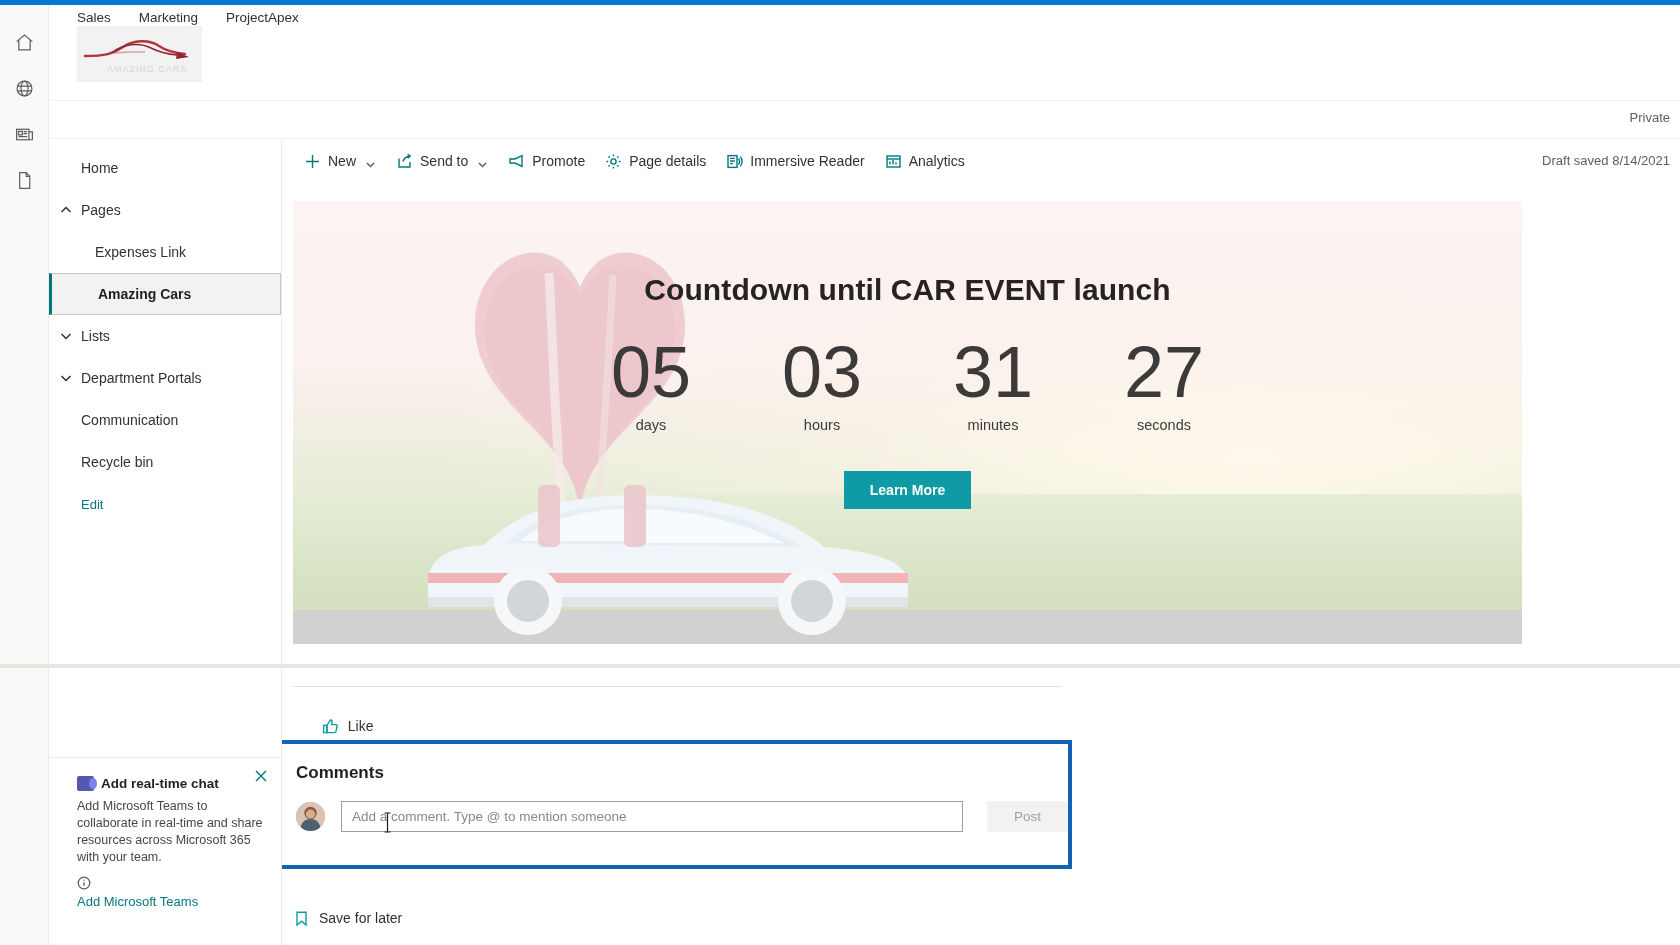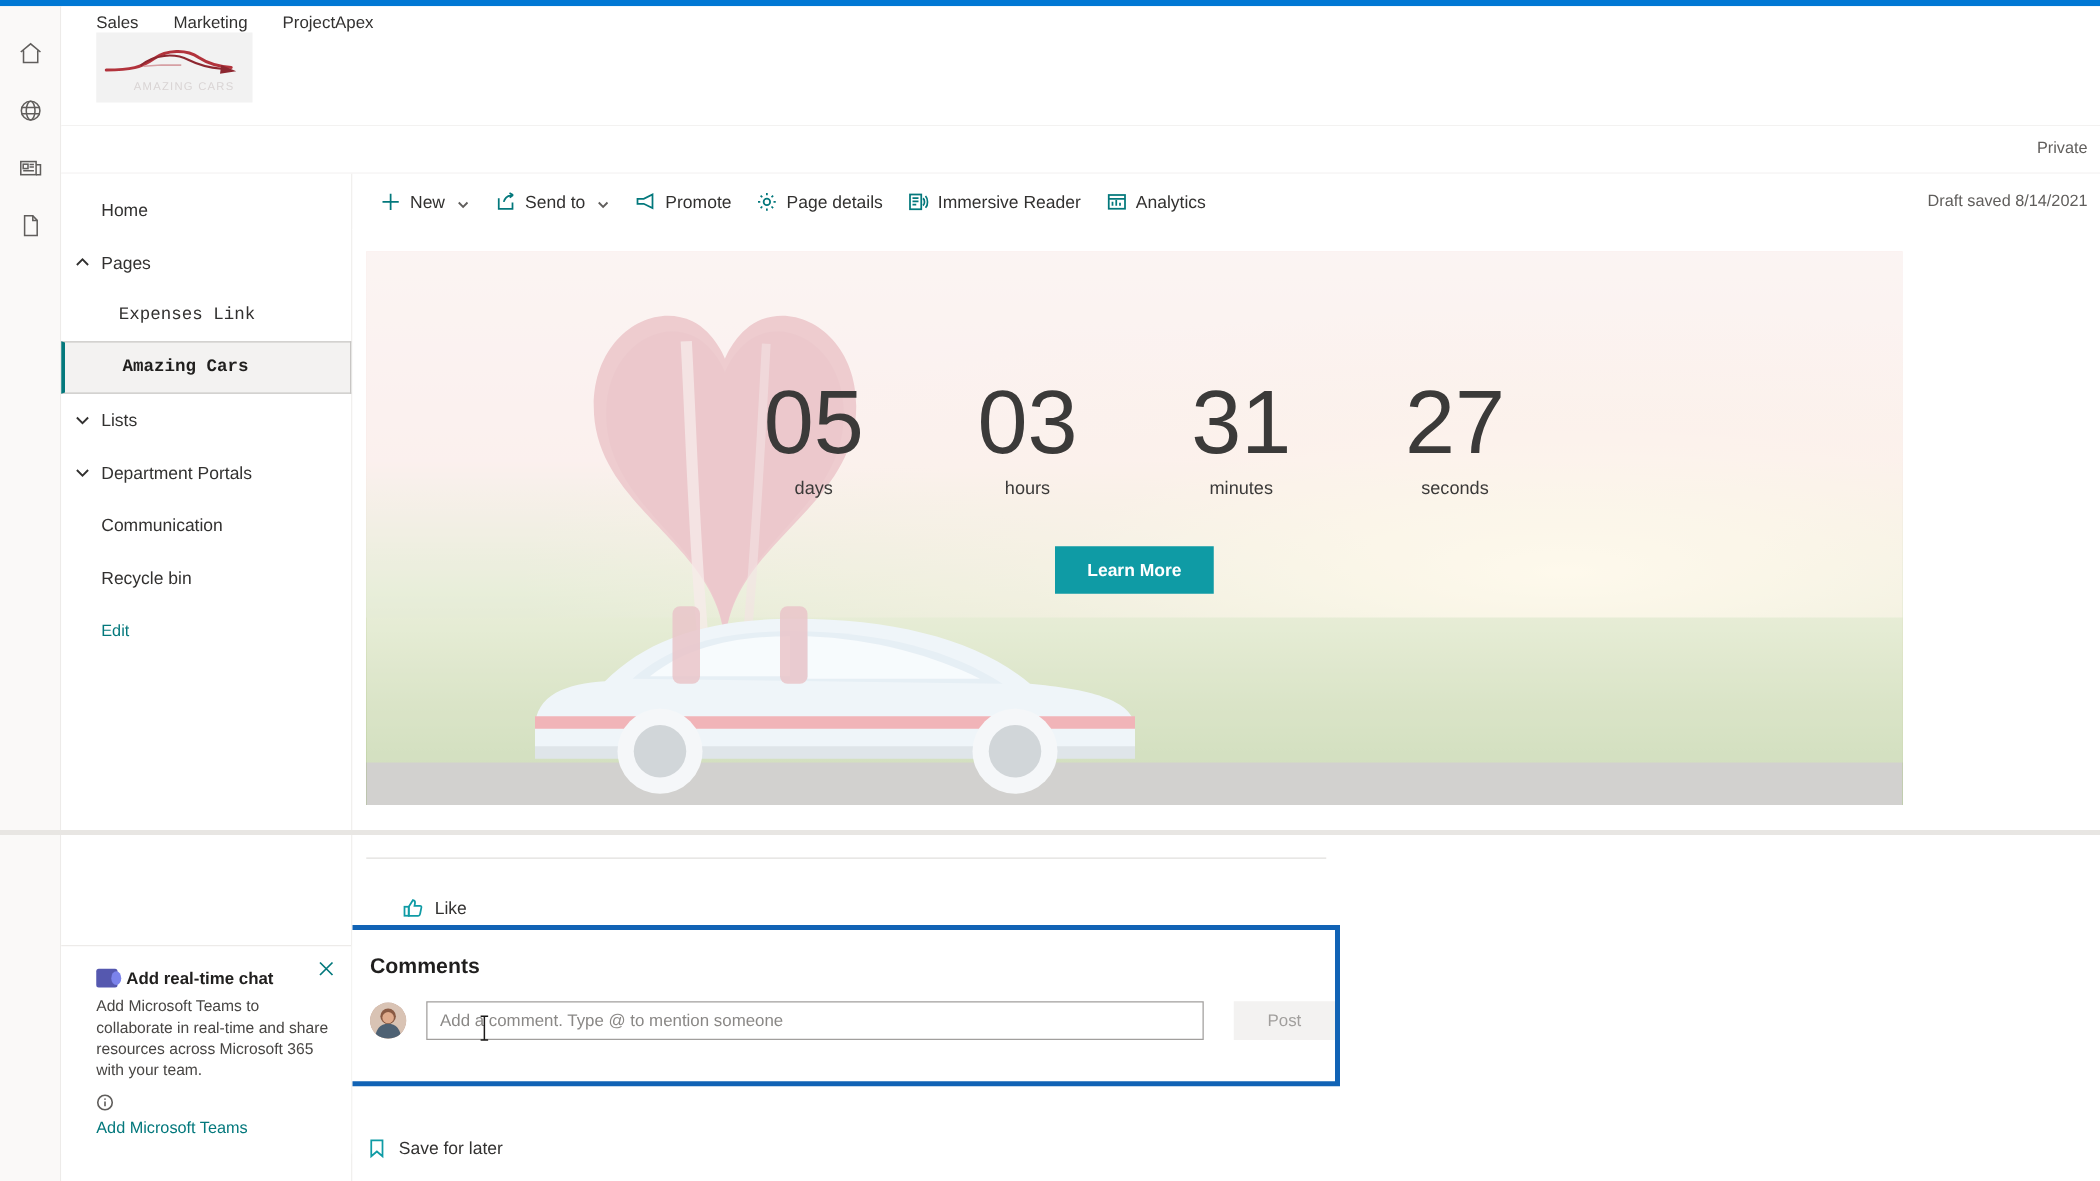--- a/index.html
+++ b/index.html
@@ -70,21 +70,21 @@
   .nav-item {
     position: relative; height: 42px; display: flex; align-items: center;
     cursor: pointer; padding-left: 32px;
   }
   .nav-item .chev {
     position: absolute; left: 10px; top: 50%; transform: translateY(-50%);
     width: 14px; height: 14px;
   }
   .nav-item .chev svg { width: 14px; height: 14px; stroke: #323130; fill: none; stroke-width: 1.5; }
   .nav-label { font-size: 14px; color: #323130; }
-  .nav-item.child { padding-left: 46px; font-family: Liberation Mono, monospace; }
+  .nav-item.child { padding-left: 46px; }
   .nav-item.selected {
     background: #f3f2f1; border: 1px solid #c8c6c4; border-left: 3px solid #03787c;
   }
   .nav-item.selected .nav-label { font-weight: bold; color: #201f1e; }
   .nav-edit {
     padding-left: 32px; margin-top: 14px;
     font-size: 13px; color: #03787c; cursor: pointer;
   }
 
   
@@ -494,20 +494,21 @@
           <circle cx="424" cy="150" r="34" fill="#e9eef2"></circle>
           <circle cx="424" cy="150" r="21" fill="#9aa4ab"></circle>
           <rect x="150" y="34" width="22" height="62" rx="6" fill="#cf7f88" opacity="0.85"></rect>
           <rect x="236" y="34" width="22" height="62" rx="6" fill="#cf7f88" opacity="0.85"></rect>
         </svg>
       </div>
 
       <div class="hero-veil"></div>
 
       <div class="hero-content">
+        <div class="hero-title">Countdown until CAR EVENT launch</div>
 
         <div class="count-row">
           <div class="count-unit">
             <div class="count-num">05</div>
             <div class="count-lbl">days</div>
           </div>
           <div class="count-unit">
             <div class="count-num">03</div>
             <div class="count-lbl">hours</div>
           </div>

